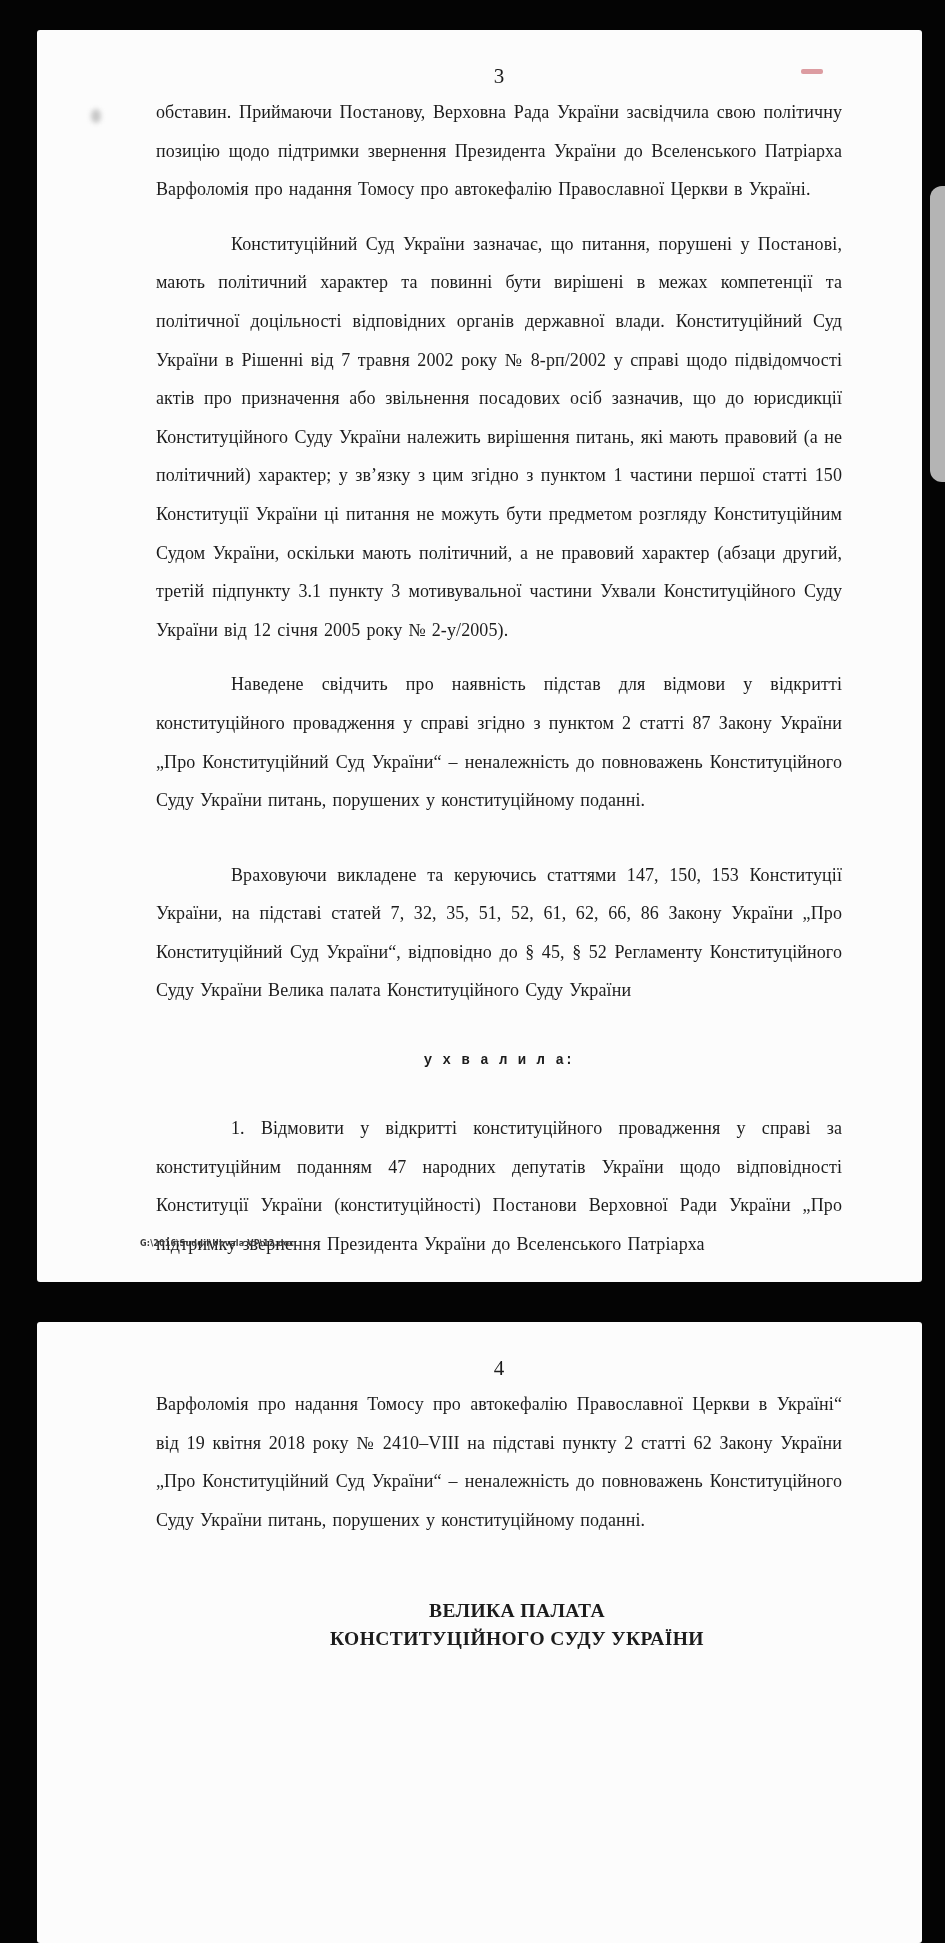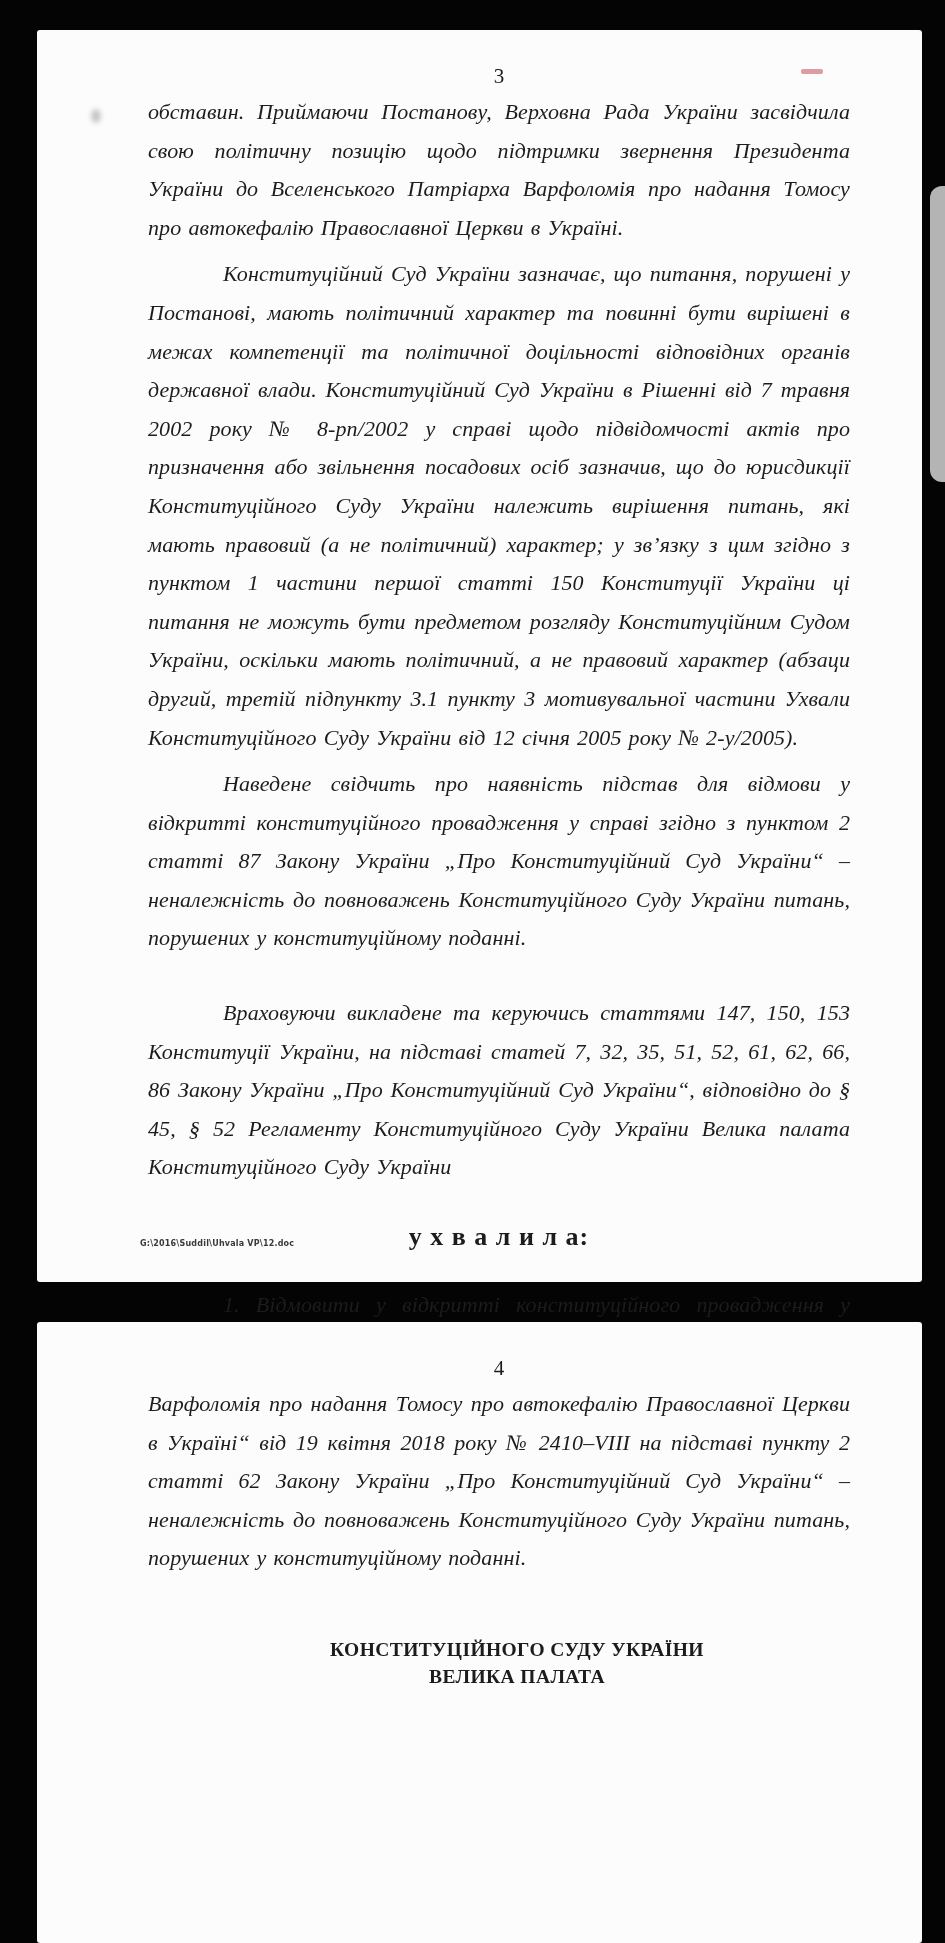--- a/index.html
+++ b/index.html
@@ -16,30 +16,31 @@
     box-sizing:border-box;
   }
   .page3{top:30px;height:1252px;}
   .page4{top:1322px;height:621px;}
   .page-inner{padding:0 64px 0 103px;}
   .page-number{
     text-align:center;font-size:21px;line-height:26px;
     padding-top:33px;
   }
   p.body{
-    margin:8px;font-size:22px;line-height:38.6px;
-    text-align:justify;letter-spacing:0.1px;word-spacing:1.5px;font-style:italic;
+    margin:16px;font-size:18px;line-height:38.6px;
+    text-align:justify;letter-spacing:0.1px;word-spacing:1.5px;
   }
   p.first{margin-top:4px;}
   p.indent{text-indent:75px;}
   p.gap-top{margin-top:36px;}
   .ruling-heading{
     margin-top:37px;text-align:center;
-    font-weight:bold;font-size:26px;line-height:26px;
+    font-weight:bold;font-size:14px;line-height:26px;
     letter-spacing:1px;
+    font-family:Liberation Mono, monospace;
   }
   .footer-path{
     position:absolute;left:103px;bottom:34px;
     font-family:"DejaVu Sans","Liberation Sans",sans-serif;
     font-size:8px;font-weight:bold;color:#3a3a3a;letter-spacing:0.2px;
   }
   .signature{
     margin-top:58px;margin-left:36px;
     text-align:center;font-weight:bold;
     font-size:19.5px;line-height:27.5px;letter-spacing:0.4px;
@@ -78,21 +79,21 @@
       <p class="body indent gap-top">1. Відмовити у відкритті конституційного провадження у справі за конституційним поданням 47 народних депутатів України щодо відповідності Конституції України (конституційності) Постанови Верховної Ради України „Про підтримку звернення Президента України до Вселенського Патріарха</p>
     </div>
     <div class="footer-path">G:\2016\Suddil\Uhvala VP\12.doc</div>
   </div>
 
   <div class="page page4">
     <div class="page-inner">
       <div class="page-number">4</div>
       <p class="body first">Варфоломія про надання Томосу про автокефалію Православної Церкви в Україні“ від 19 квітня 2018 року № 2410–VIII на підставі пункту 2 статті 62 Закону України „Про Конституційний Суд України“ – неналежність до повноважень Конституційного Суду України питань, порушених у конституційному поданні.</p>
       <div class="signature">
+        <div>ВЕЛИКА ПАЛАТА</div>
         <div>КОНСТИТУЦІЙНОГО СУДУ УКРАЇНИ</div>
-        <div>ВЕЛИКА ПАЛАТА</div>
       </div>
     </div>
   </div>
 
   <div class="scroll-thumb"></div>
 
 </div>
 
 </body></html>

